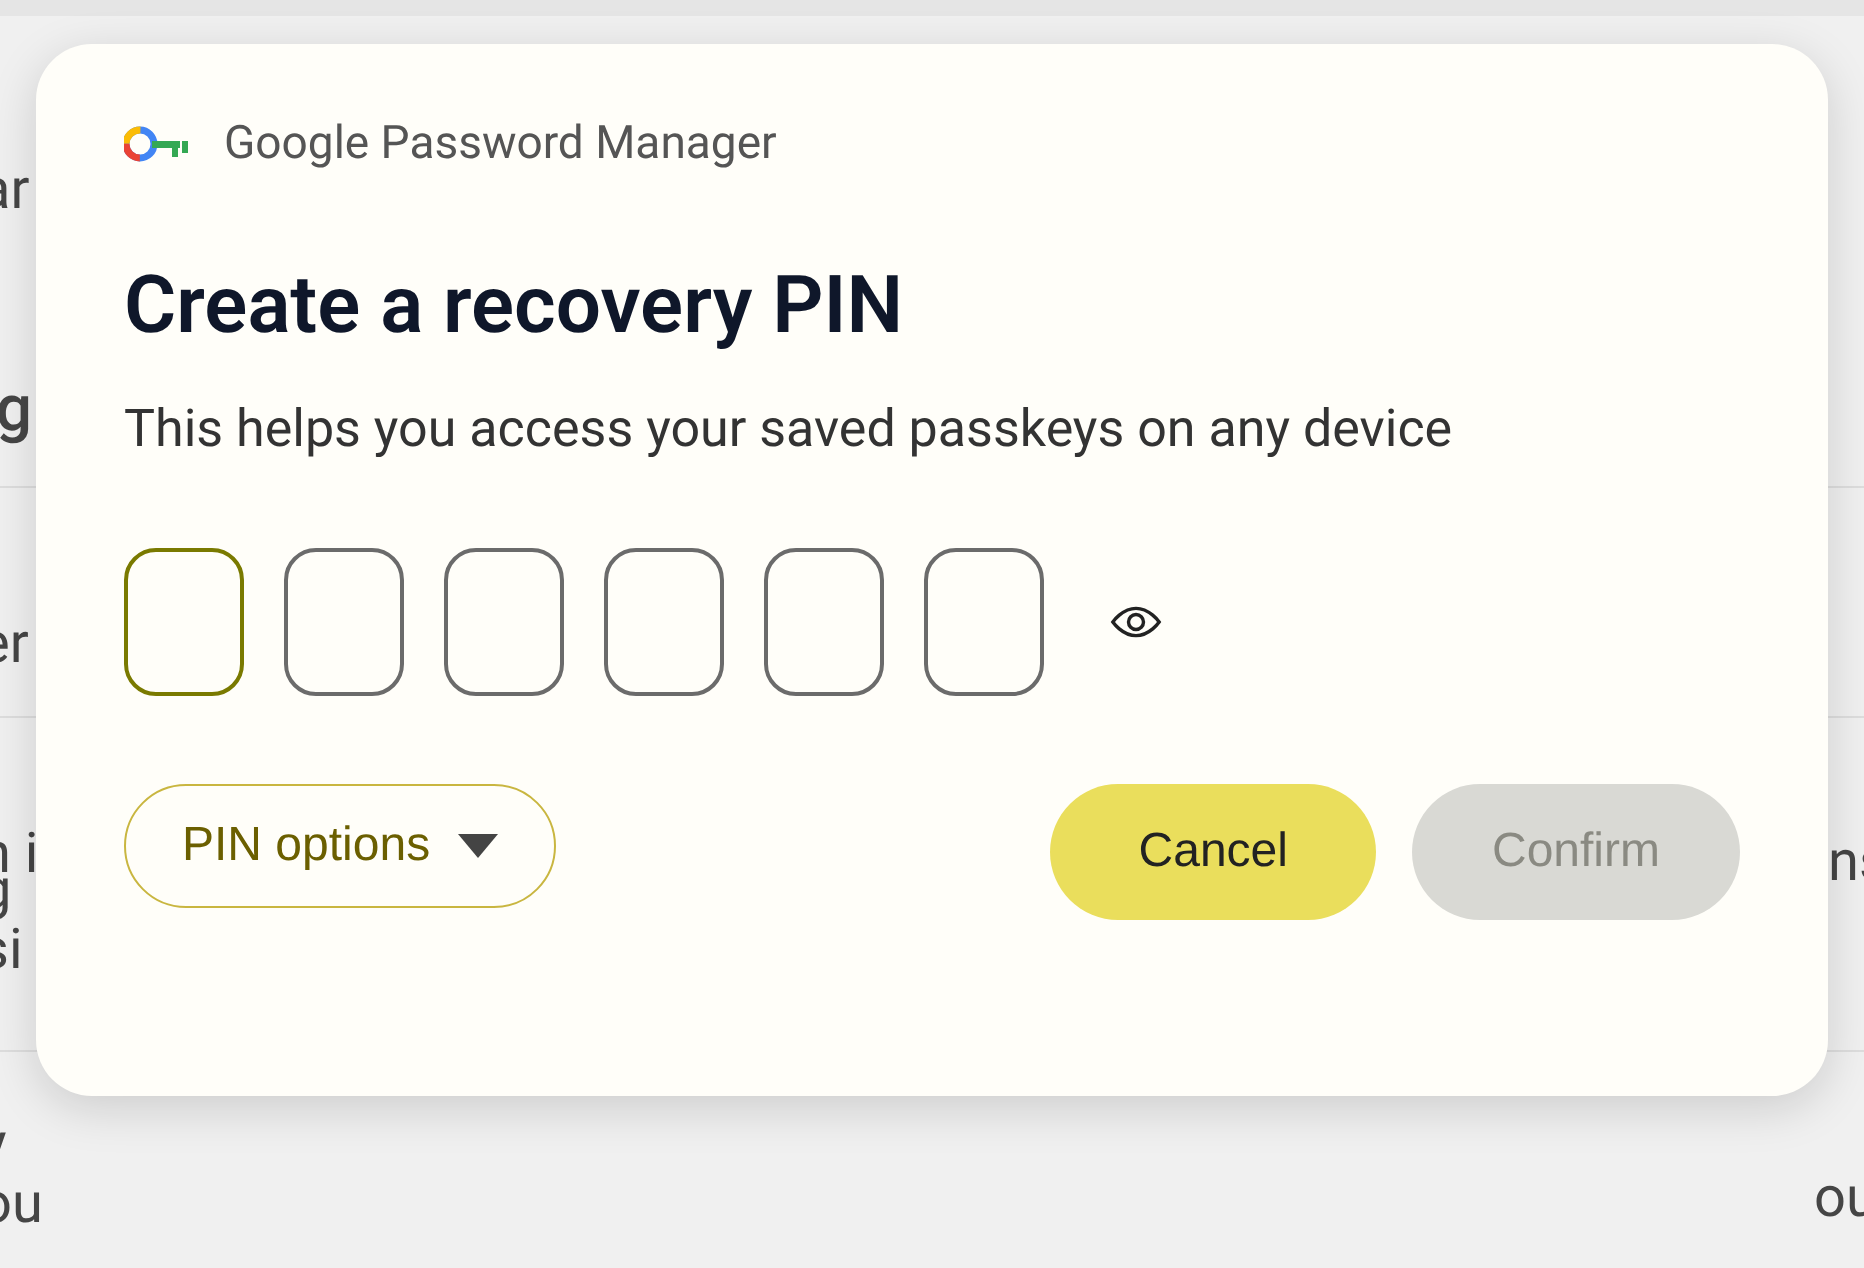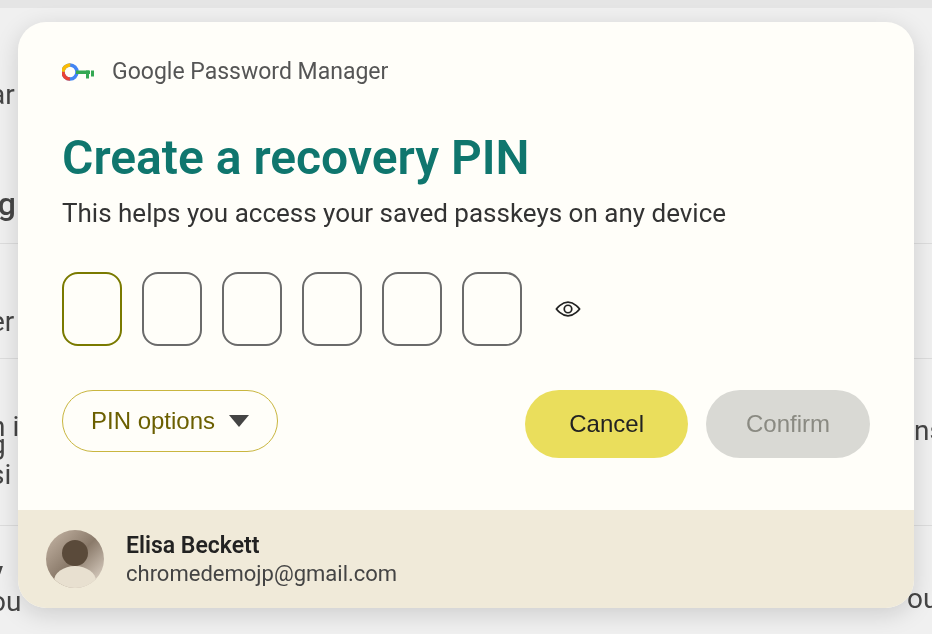--- a/index.html
+++ b/index.html
@@ -58,21 +58,21 @@
       width: 100%;
       height: 8px;
       background: #e5e5e5;
     }
 
     .dialog {
       position: absolute;
       top: 22px;
       left: 18px;
       width: 896px;
-      height: 586px;
+      height: 526px;
       background: #fffef9;
       border-radius: 28px;
       box-shadow: 0 6px 24px rgba(0,0,0,0.15);
       overflow: hidden;
       display: flex;
       flex-direction: column;
     }
     .dialog-body {
       padding: 36px 44px 0 44px;
       flex: 1;
@@ -87,24 +87,24 @@
       width: 34px;
       height: 22px;
       position: relative;
       flex-shrink: 0;
     }
     .title-row {
       font-size: 23px;
       color: #555;
     }
     .main-title {
-      font-size: 48px;
+      font-size: 40px;
       font-weight: 600;
-      color: #0f766e;
-      margin-bottom: 12px;
+      color: #0f172a;
+      margin-bottom: 24px;
     }
     .subtitle {
       font-size: 26px;
       color: #333;
       margin-bottom: 44px;
     }
     .pin-row {
       display: flex;
       align-items: center;
       gap: 20px;
@@ -289,20 +289,13 @@
         <span class="chevron"></span>
       </button>
       <div class="right-buttons">
         <button class="cancel-btn">Cancel</button>
         <button class="confirm-btn">Confirm</button>
       </div>
     </div>
 
   </div>
 
-  <div class="footer">
-    <div class="avatar"></div>
-    <div class="user-info">
-      <span class="user-name">Elisa Beckett</span>
-      <span class="user-email">chromedemojp@gmail.com</span>
-    </div>
-  </div>
 </div>
 
 </body></html>

